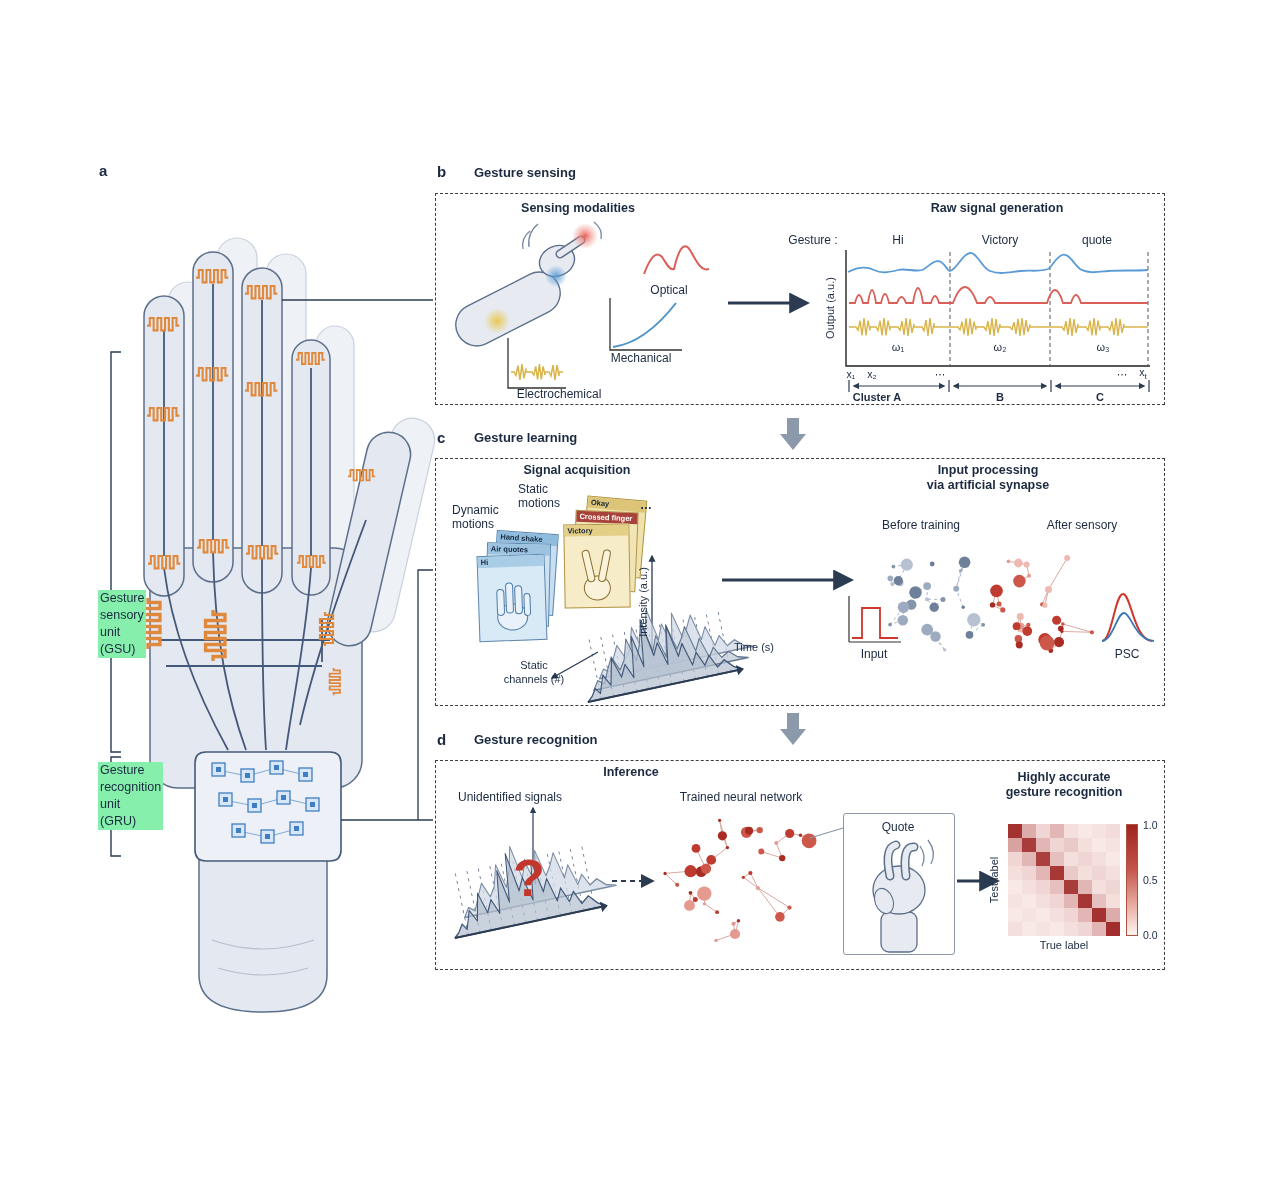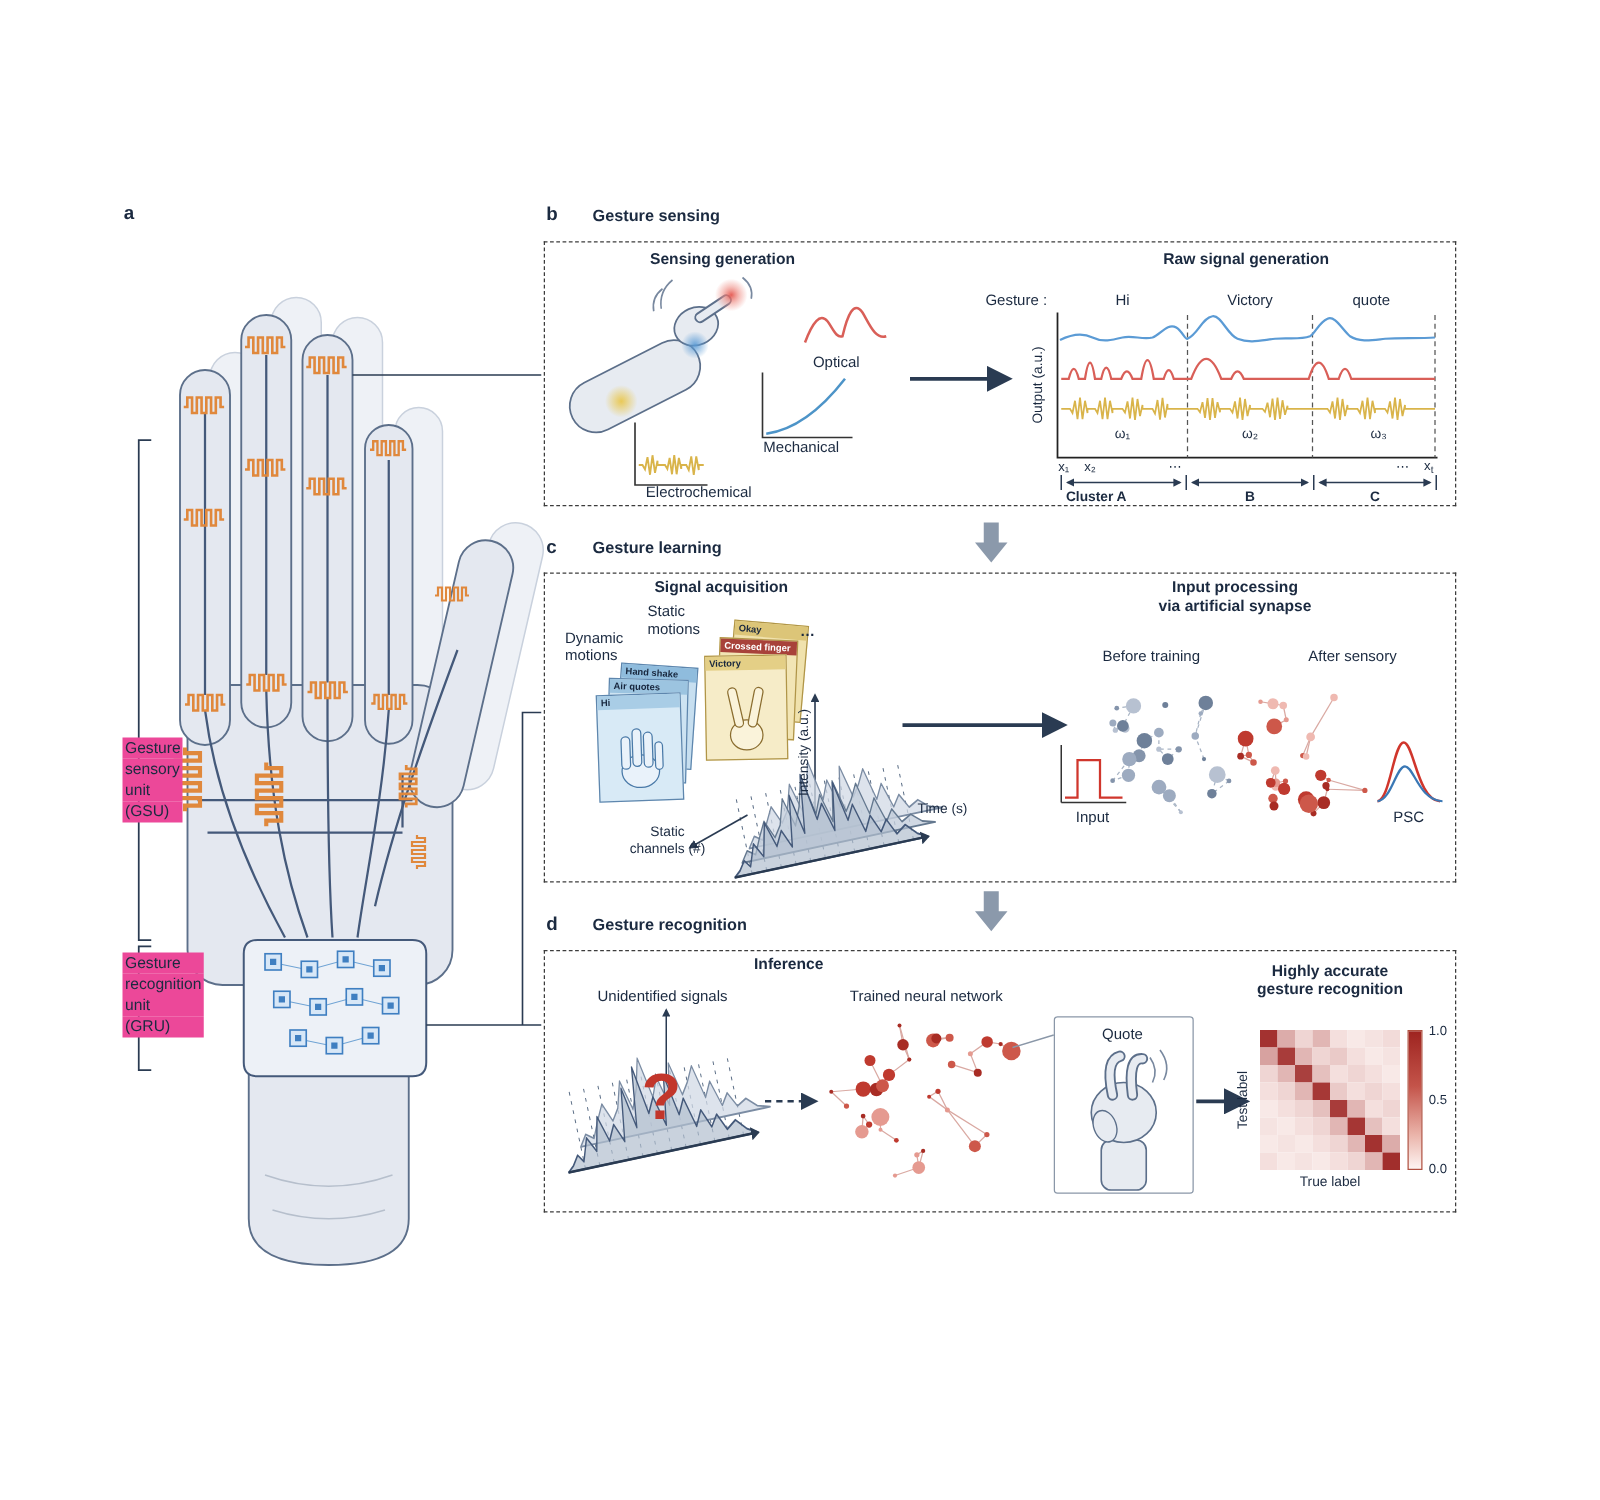--- a/index.html
+++ b/index.html
@@ -3,21 +3,21 @@
 <meta charset="utf-8">
 <style>
 *{margin:0;padding:0;box-sizing:border-box}
 body{font-family:"Liberation Sans",sans-serif;background:#fff}
 #canvas{position:relative;width:1280px;height:1200px;background:#fff;overflow:hidden}
 .lbl{position:absolute;color:#1b2a40;font-size:12px;line-height:1.2;white-space:nowrap;z-index:3}
 .c{transform:translate(-50%,-50%)}
 .b{font-weight:bold}
 .s15{font-size:15px}.s13{font-size:13px}.s125{font-size:12.5px}.s11{font-size:11px}.s105{font-size:10.5px}
 .rot{transform:translate(-50%,-50%) rotate(-90deg)}
-.wbg{background:#ec4899;padding:0 2px}
+.wbg{background:#86efac;padding:0 2px}
 .block span{display:block;line-height:17px;font-size:12.5px}
 .panel{position:absolute;border:1.6px dashed #3c3c3c;z-index:0;background:transparent}
 svg.overlay{position:absolute;left:0;top:0;z-index:2;pointer-events:none}
 .card{position:absolute;border:1px solid #5e86ad;z-index:1;box-shadow:0 0 0 0}
 .card .hd{font-size:7.5px;color:#17263d;padding:1px 3px;white-space:nowrap;overflow:hidden;font-weight:bold}
 .card .bd{width:100%;height:calc(100% - 12px)}
 #heatmap{position:absolute;left:1008px;top:824px;width:112px;height:112px;display:grid;grid-template-columns:repeat(8,1fr);grid-template-rows:repeat(8,1fr);z-index:1}
 #colorbar{position:absolute;left:1126px;top:824px;width:12px;height:112px;border:1px solid #b05040;background:linear-gradient(180deg,#9e2420,#c4544a 40%,#eab3a9 75%,#fdf4f2);z-index:1}
 #callout{position:absolute;left:843px;top:813px;width:112px;height:142px;background:#fff;border:1.3px solid #8a97a8;border-radius:3px;z-index:1}
 .qmark{position:absolute;font-weight:bold;color:#c2362b;font-size:52px;z-index:3;transform:translate(-50%,-50%)}
@@ -591,21 +591,21 @@
   </div>
   <div class="lbl block" style="left:98px;top:762px">
     <span class="wbg">Gesture</span>
     <span class="wbg">recognition</span>
     <span class="wbg">unit</span>
     <span class="wbg">(GRU)</span>
   </div>
 
   <div class="lbl b s15" style="left:437px;top:163px">b</div>
   <div class="lbl b s13" style="left:474px;top:165px">Gesture sensing</div>
-  <div class="lbl b s125 c" style="left:578px;top:208px">Sensing generation</div>
+  <div class="lbl b s125 c" style="left:578px;top:208px">Sensing modalities</div>
   <div class="lbl c" style="left:669px;top:290px">Optical</div>
   <div class="lbl c" style="left:641px;top:358px">Mechanical</div>
   <div class="lbl c" style="left:559px;top:394px">Electrochemical</div>
   <div class="lbl b s125 c" style="left:997px;top:208px">Raw signal generation</div>
   <div class="lbl c" style="left:813px;top:240px">Gesture :</div>
   <div class="lbl c" style="left:898px;top:240px">Hi</div>
   <div class="lbl c" style="left:1000px;top:240px">Victory</div>
   <div class="lbl c" style="left:1097px;top:240px">quote</div>
   <div class="lbl s11 rot" style="left:831px;top:308px">Output (a.u.)</div>
   <div class="lbl s11 c" style="left:898px;top:348px">ω₁</div>
@@ -639,21 +639,21 @@
   <div class="lbl b s125 c" style="left:988px;top:470px">Input processing</div>
   <div class="lbl b s125 c" style="left:988px;top:485px">via artificial synapse</div>
   <div class="lbl c" style="left:921px;top:525px">Before training</div>
   <div class="lbl c" style="left:1082px;top:525px">After sensory</div>
   <div class="lbl c" style="left:874px;top:654px">Input</div>
   <div class="lbl c" style="left:1127px;top:654px">PSC</div>
 
   <div class="lbl b s15" style="left:437px;top:731px">d</div>
   <div class="lbl b s13" style="left:474px;top:732px">Gesture recognition</div>
   <div class="lbl b s125 c" style="left:631px;top:772px">Inference</div>
-  <div class="lbl c" style="left:530px;top:797px">Unidentified signals</div>
+  <div class="lbl c" style="left:510px;top:797px">Unidentified signals</div>
   <div class="lbl c" style="left:741px;top:797px">Trained neural network</div>
   <div class="qmark" style="left:529px;top:878px">?</div>
   <div class="lbl c" style="left:898px;top:827px">Quote</div>
   <div class="lbl b s125 c" style="left:1064px;top:777px">Highly accurate</div>
   <div class="lbl b s125 c" style="left:1064px;top:792px">gesture recognition</div>
   <div class="lbl s11 rot" style="left:995px;top:880px">Test label</div>
   <div class="lbl s11 c" style="left:1064px;top:946px">True label</div>
   <div class="lbl s105" style="left:1143px;top:819px">1.0</div>
   <div class="lbl s105" style="left:1143px;top:874px">0.5</div>
   <div class="lbl s105" style="left:1143px;top:929px">0.0</div>

